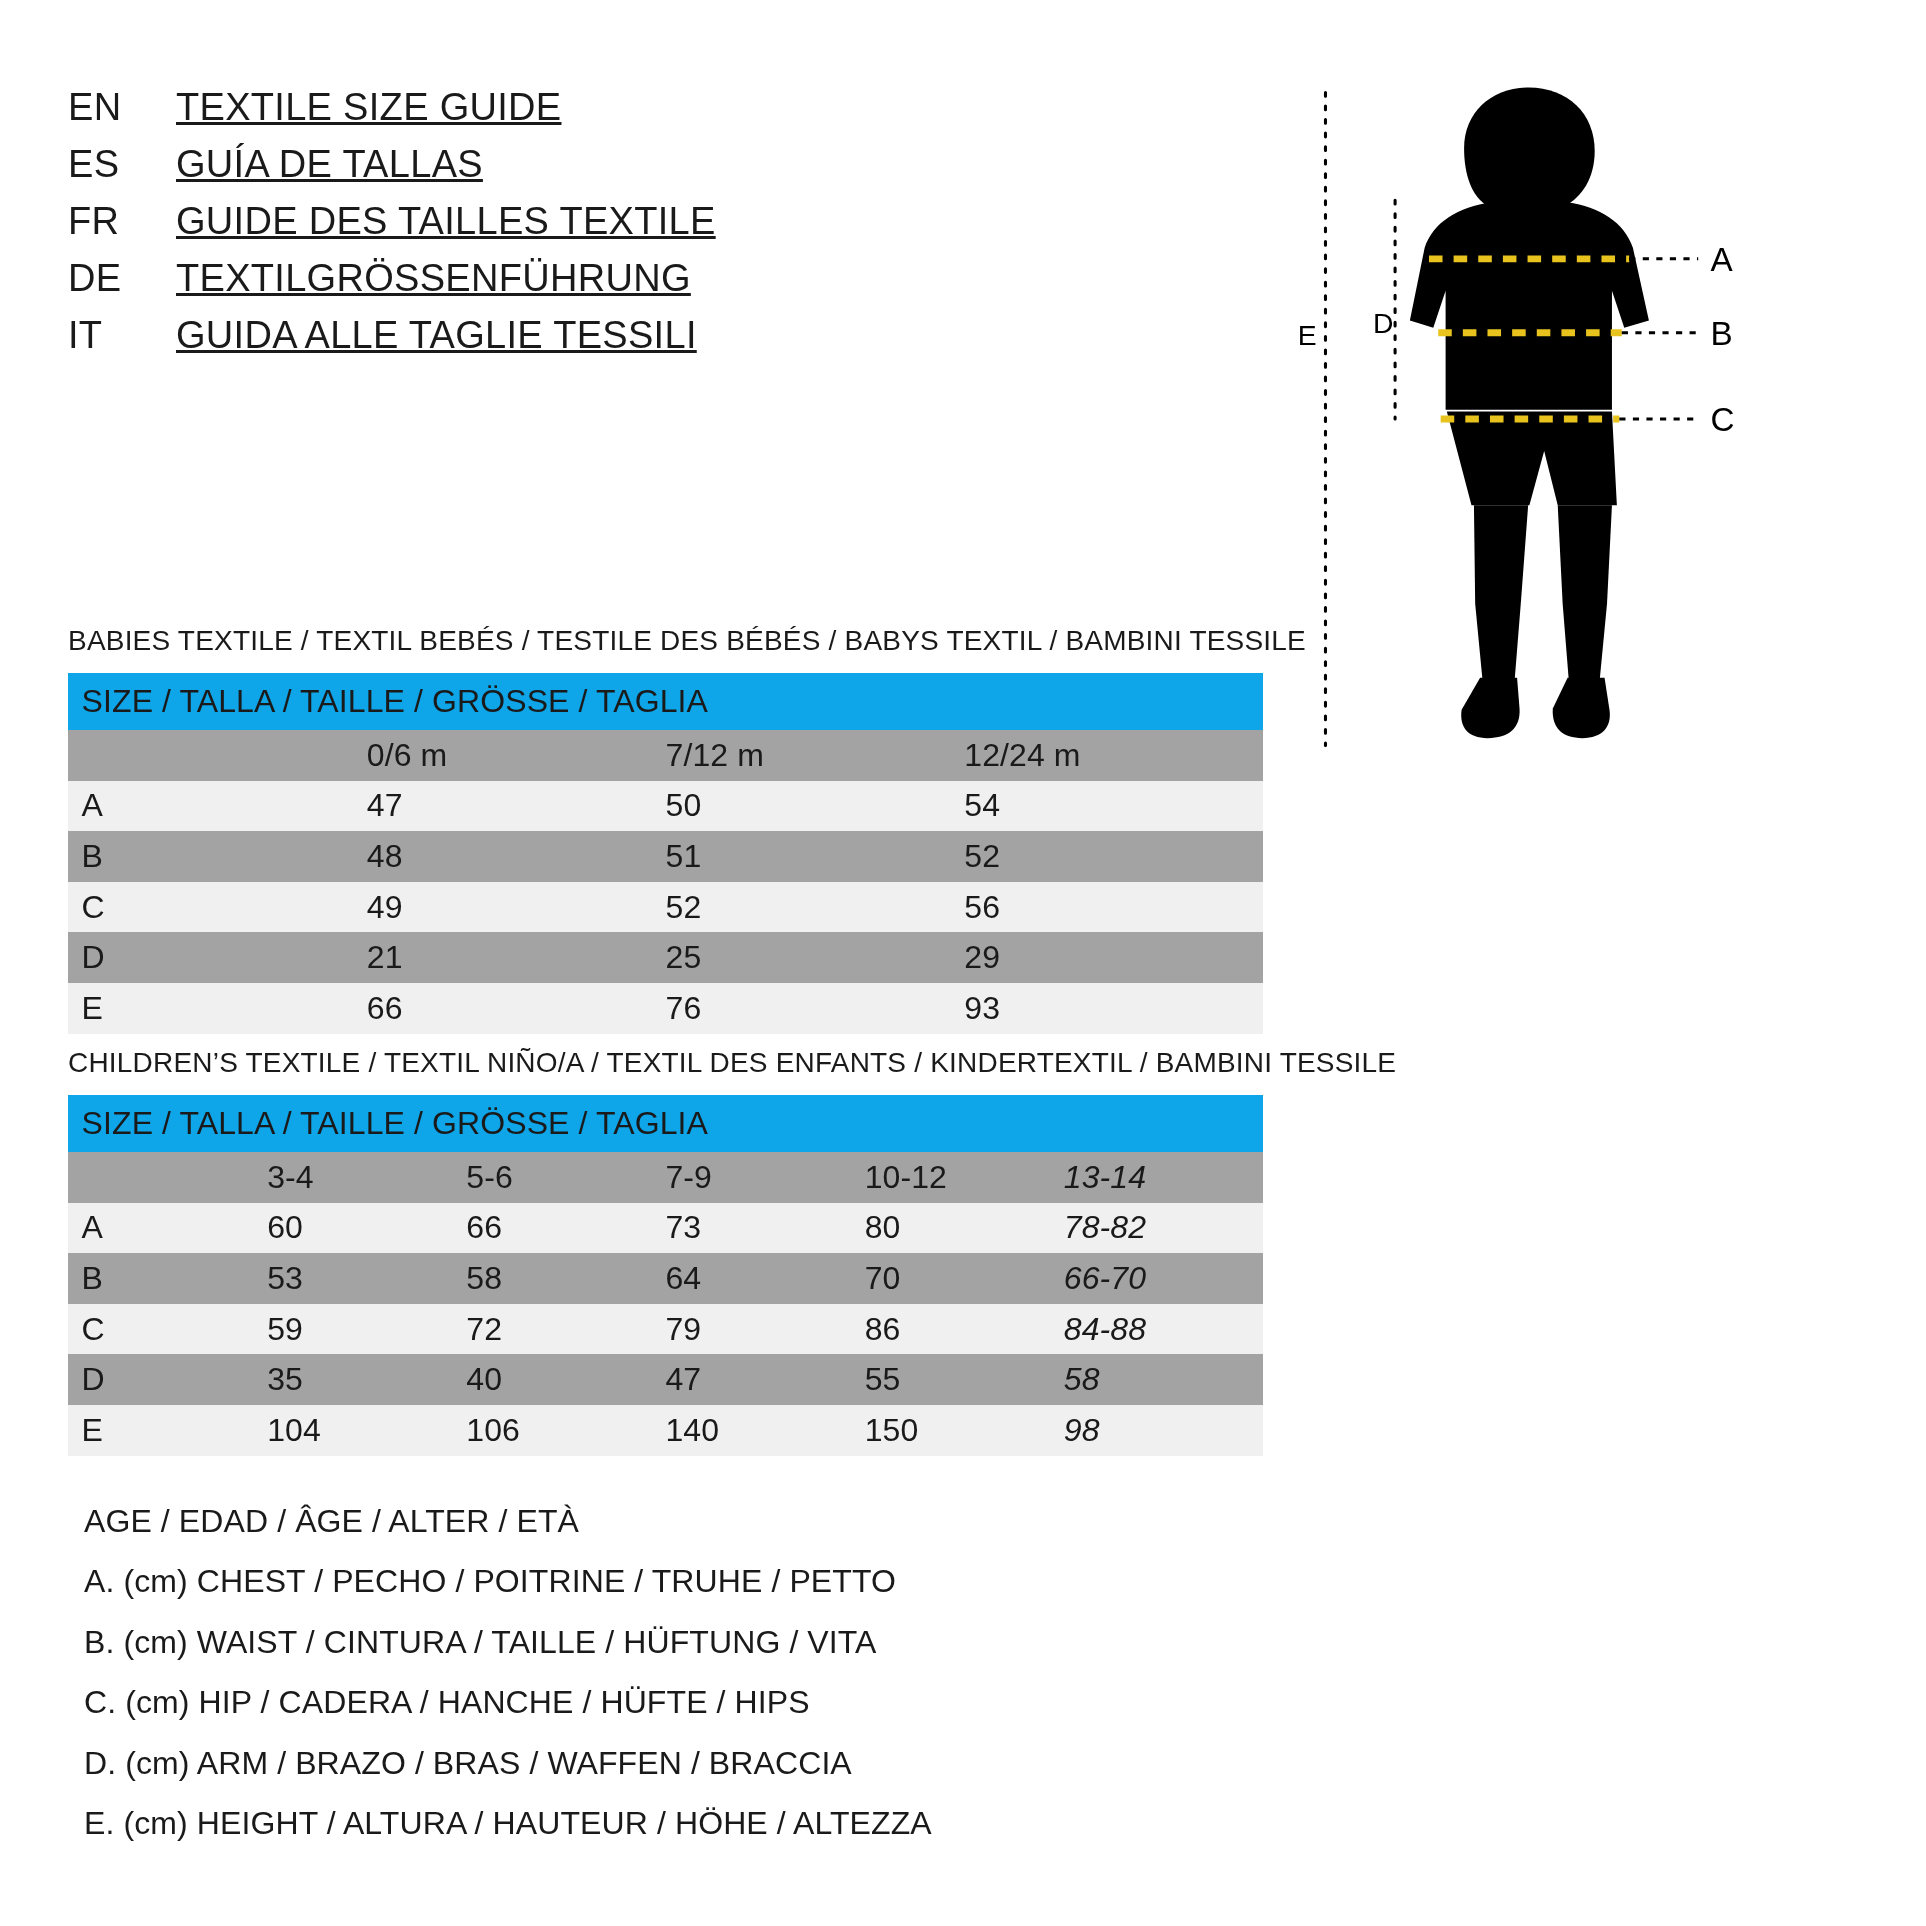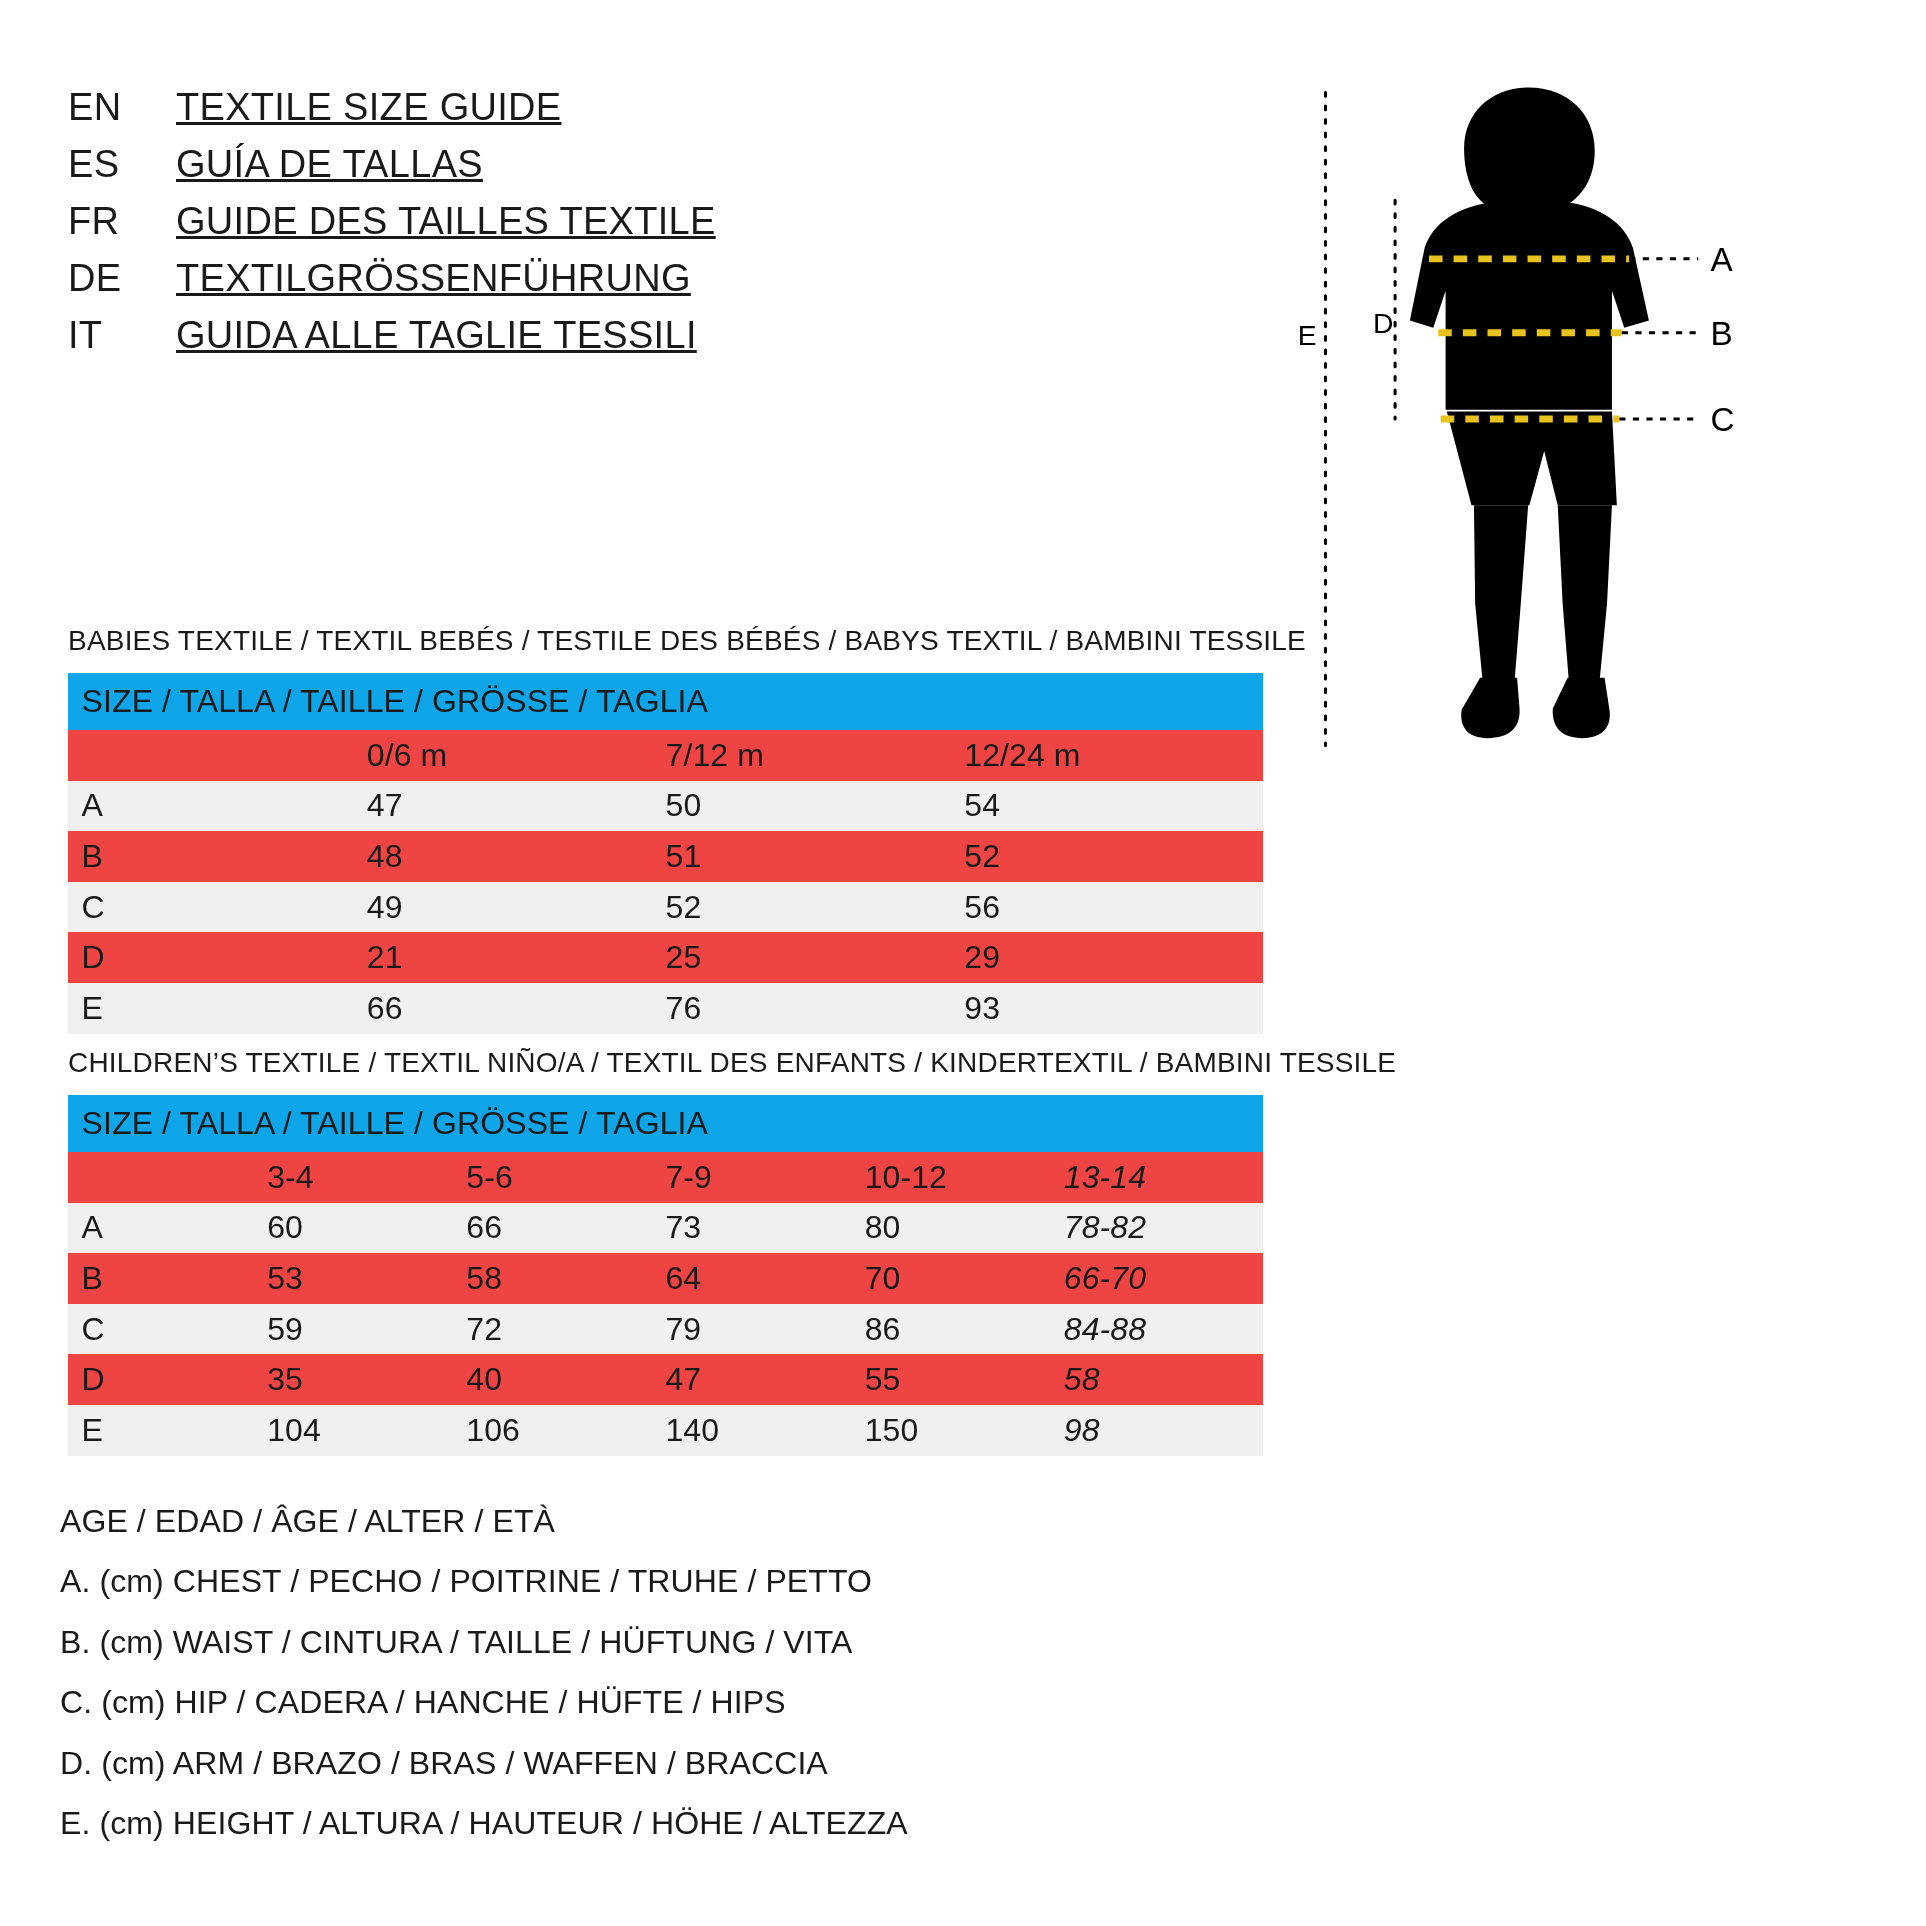--- a/index.html
+++ b/index.html
@@ -77,33 +77,33 @@
     text-align: left;
     padding: 6.8px 0 6.8px 0;
     letter-spacing: 0.1px;
   }
   .size-table .hdr-band td {
     background: #0ea5e9;
     font-size: 32px;
     padding: 10px 0 10px 13.6px;
   }
   .row-shade td { background: #f0f0f0; }
-  .row-plain td { background: #ef4444; }
+  .row-plain td { background: #a3a3a3; }
   .col-label { width: 65px; padding-left: 13.6px !important; }
   .col-v { }
   .col-v1 { width: 219px; }
   .col-v2 { width: 219px; }
   .col-v3 { width: 219px; }
   .col-v4 { width: 219px; }
   .col-v5 { width: 219px; font-style: italic; }
 
   .babies-wrap { position: absolute; left: 68px; top: 625px; }
   .children-wrap { position: absolute; left: 68px; top: 1047px; }
 
-  .legend-wrap { position: absolute; left: 60px; top: 1503px; }
+  .legend-wrap { position: absolute; left: 84px; top: 1503px; }
   .legend-line {
     font-size: 32px;
     letter-spacing: 0.1px;
     margin-bottom: 23.4px;
     white-space: nowrap;
   }
 </style>
 </head>
 <body>
 

